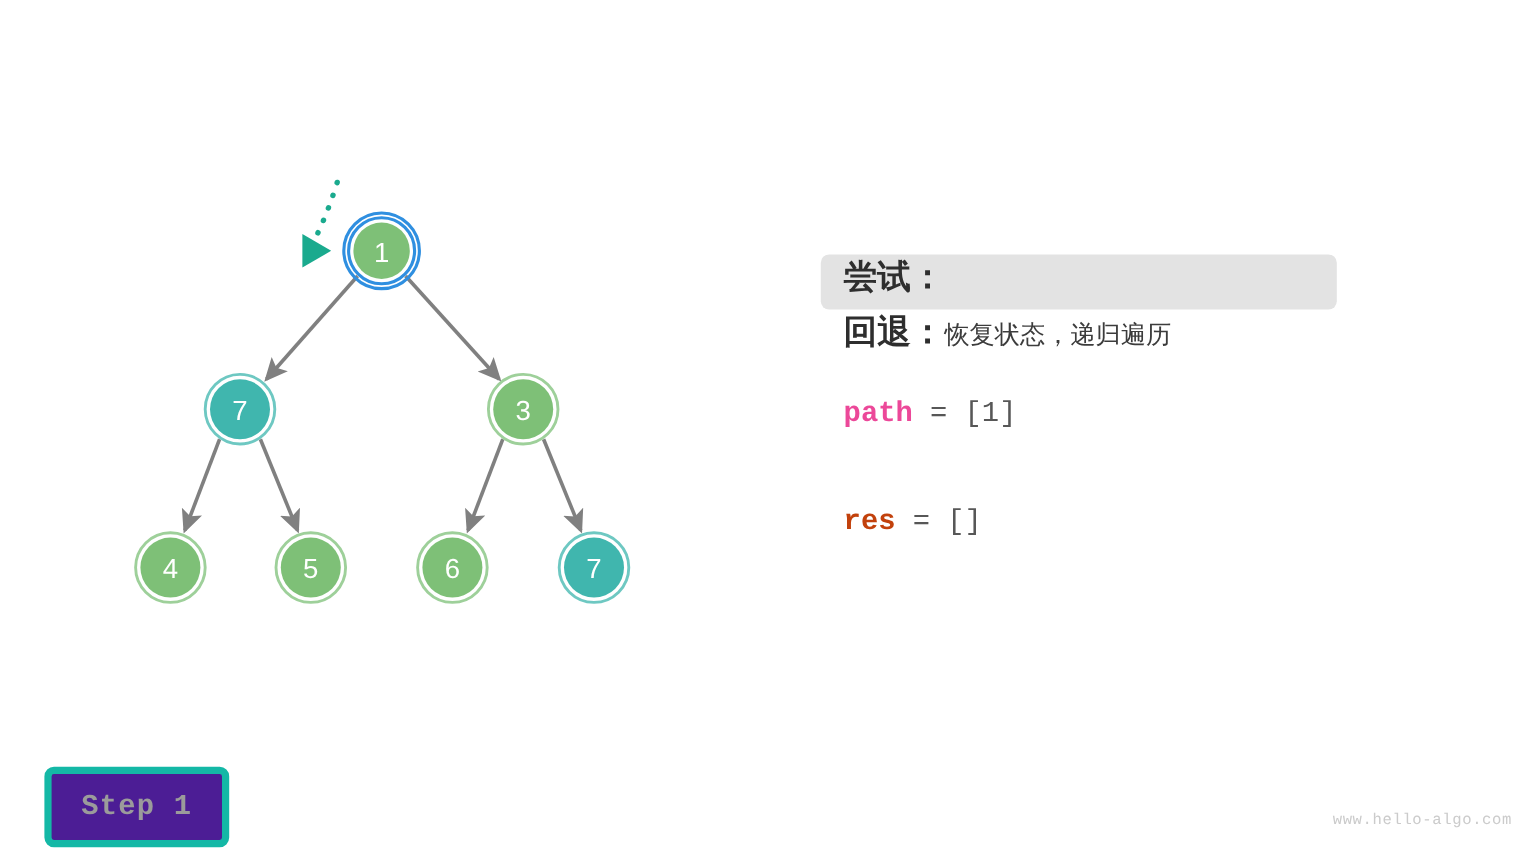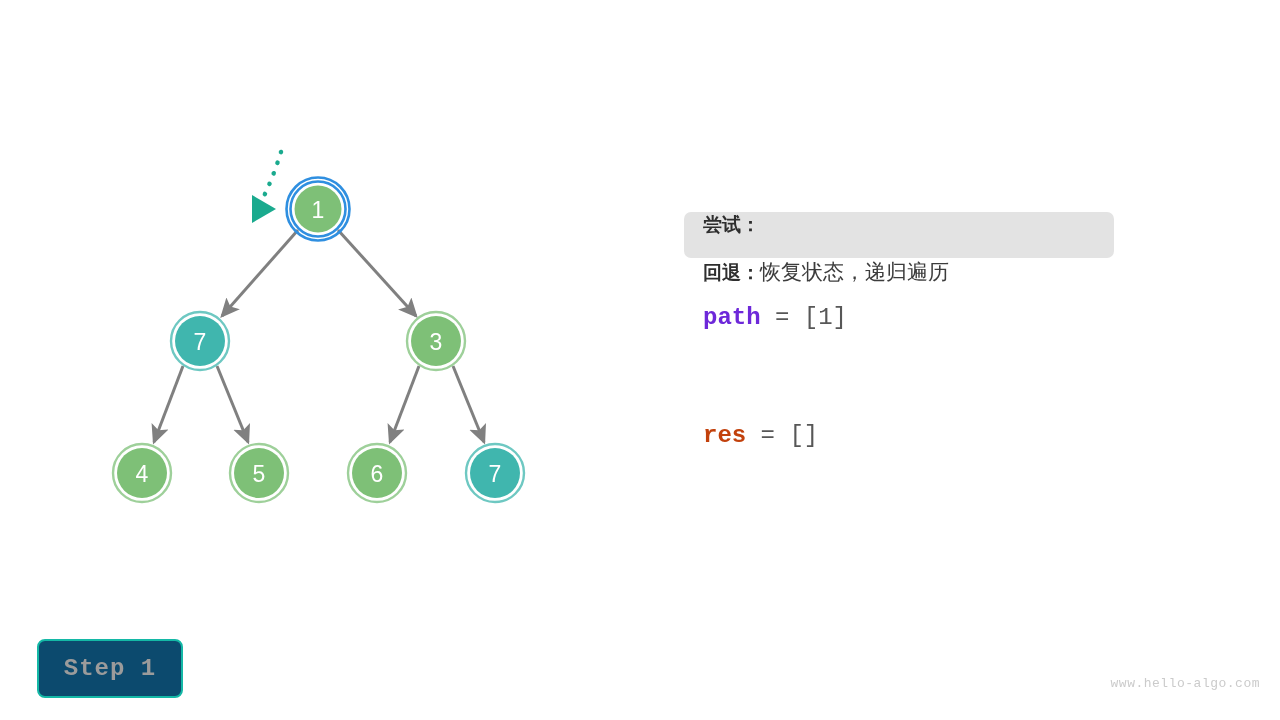--- a/index.html
+++ b/index.html
@@ -45,21 +45,21 @@
     height: 46px;
     padding: 0 19px;
     box-sizing: border-box;
   }
   .info-row.highlight {
     background: #e3e3e3;
     border-radius: 7px;
   }
   .cn-key {
     font-family: "Liberation Sans", sans-serif;
-    font-size: 19px;
+    font-size: 28px;
     font-weight: bold;
     color: #2e2e2e;
     white-space: pre;
   }
   .cn-val {
     font-family: "Liberation Sans", sans-serif;
     font-size: 21px;
     color: #3c3c3c;
     white-space: pre;
   }
@@ -70,38 +70,38 @@
     height: 46px;
     padding: 0 19px;
     box-sizing: border-box;
     font-family: "Liberation Mono", monospace;
     font-size: 24px;
   }
   .code-var {
     font-weight: bold;
     white-space: pre;
   }
-  .code-var.blue  { color: #6d28d9; }
+  .code-var.blue  { color: #ec4899; margin-top: 28px; }
   .code-var.teal  { color: #c2410c; }
   .code-rest {
     color: #575757;
     white-space: pre;
   }
   .spacer-row { height: 72px; }
 
   
   #step-badge {
     position: absolute;
     left: 37px;
     top: 639px;
     width: 142px;
     height: 55px;
-    border: 2px solid #14b8a6;
+    border: 6px solid #14b8a6;
     border-radius: 8px;
-    background: #0c4a6e;
+    background: #4c1d95;
     display: flex;
     align-items: center;
     justify-content: center;
   }
   #step-badge .step-text {
     font-family: "Liberation Mono", monospace;
     font-size: 24px;
     font-weight: bold;
     color: #9b9b9b;
     letter-spacing: 1px;

